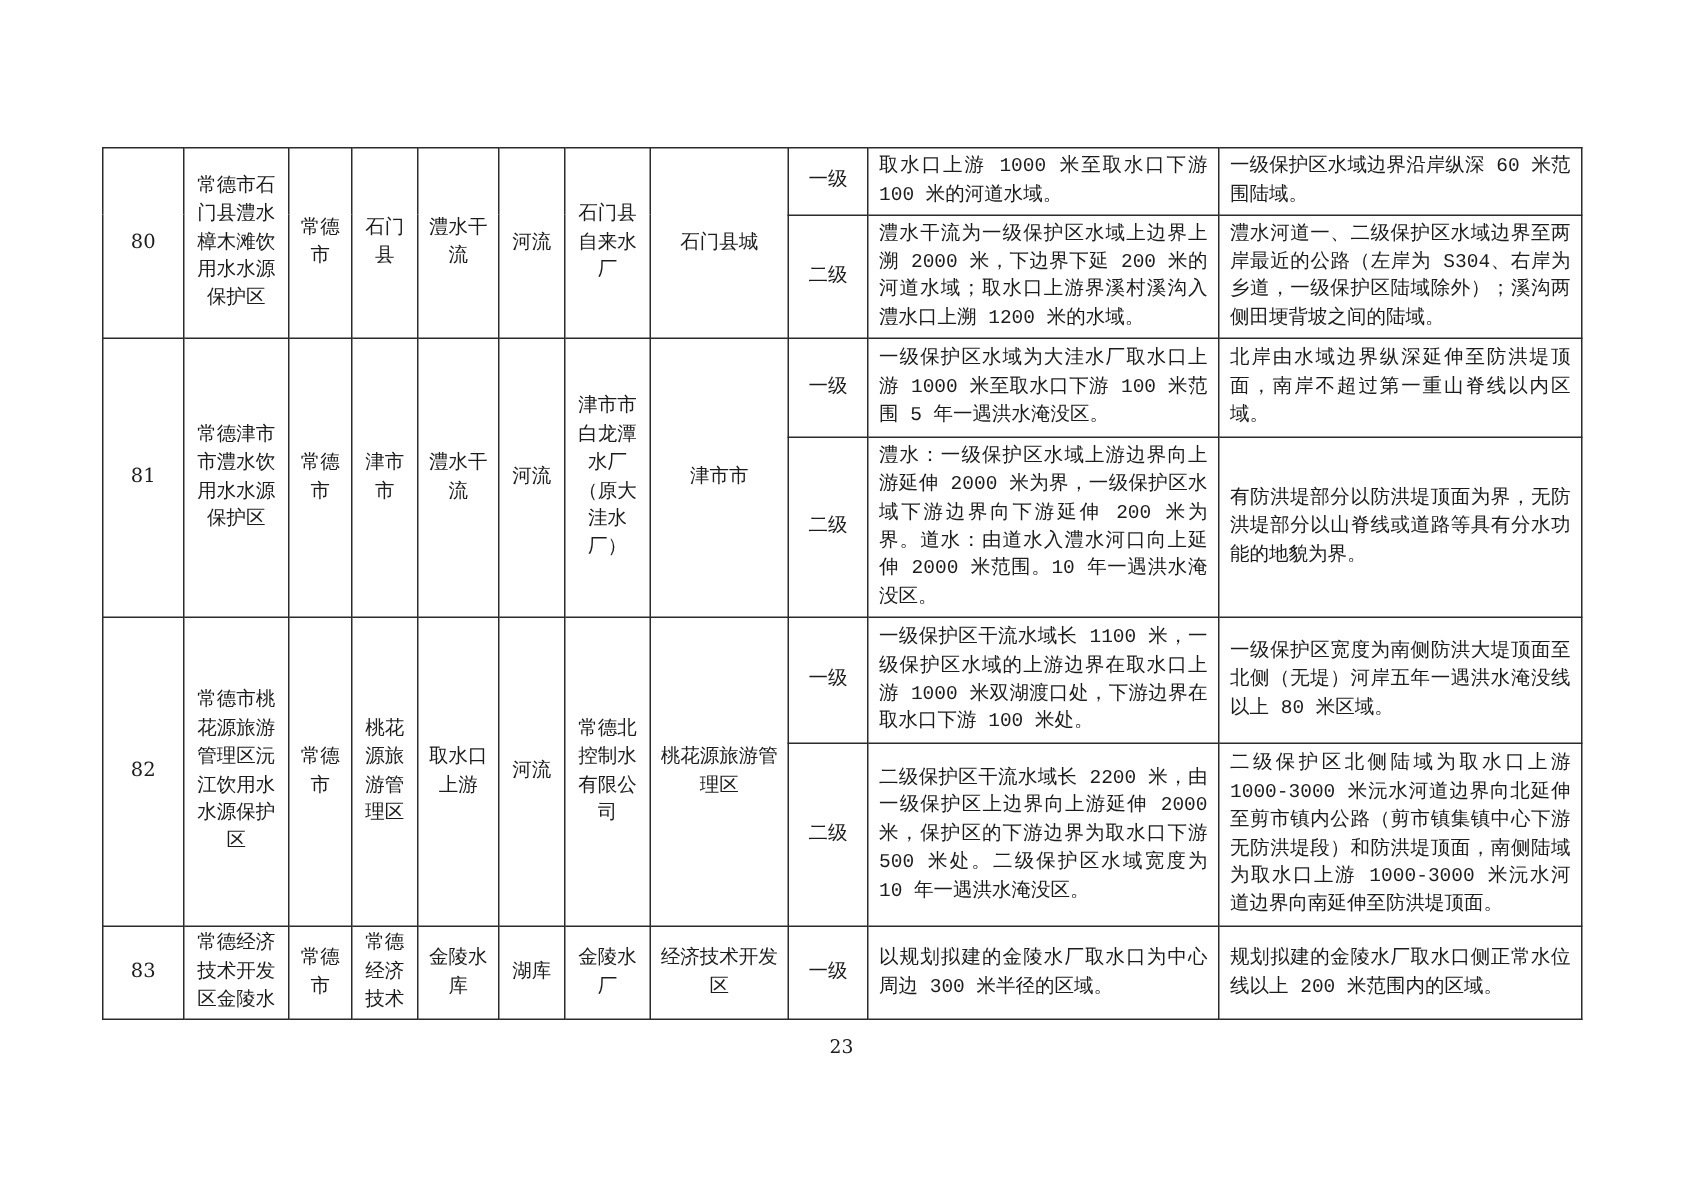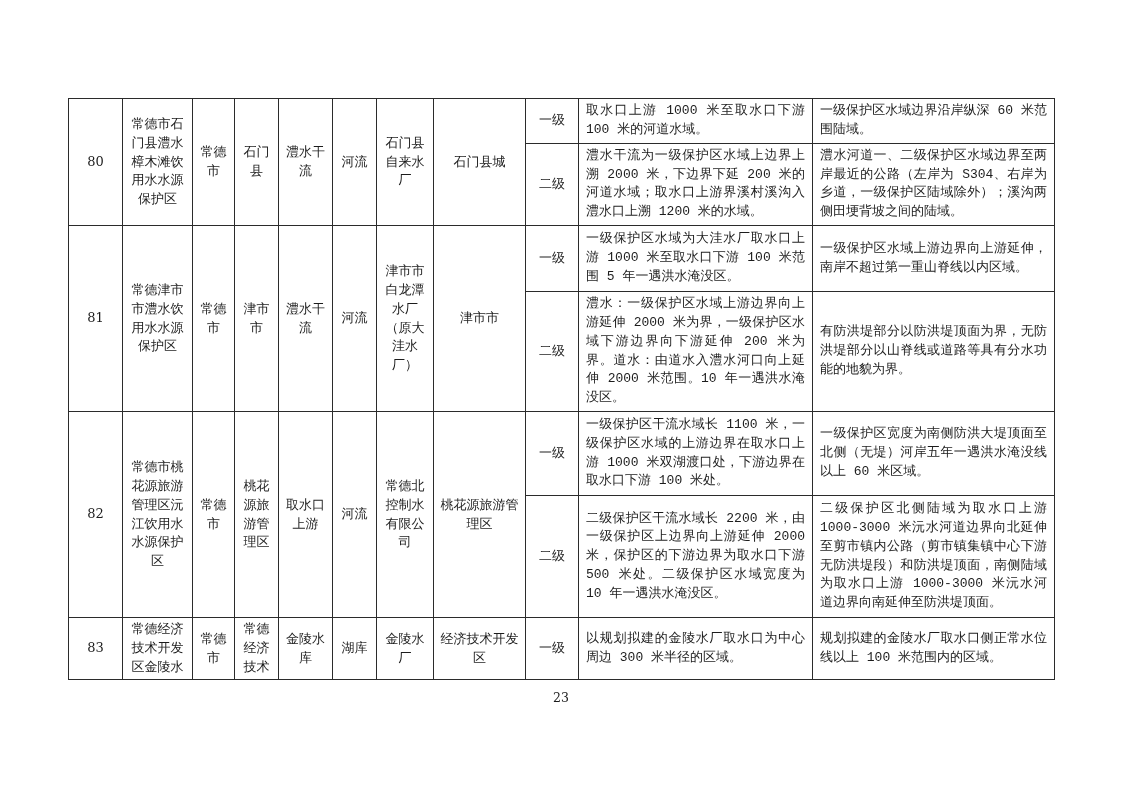--- a/index.html
+++ b/index.html
@@ -90,56 +90,56 @@
       <td class="c" rowspan="2">81</td>
       <td class="c" rowspan="2">常德津市市澧水饮用水水源保护区</td>
       <td class="c" rowspan="2">常德市</td>
       <td class="c" rowspan="2">津市市</td>
       <td class="c" rowspan="2">澧水干流</td>
       <td class="c" rowspan="2">河流</td>
       <td class="c" rowspan="2">津市市白龙潭水厂（原大洼水厂）</td>
       <td class="c" rowspan="2">津市市</td>
       <td class="c">一级</td>
       <td class="t">一级保护区水域为大洼水厂取水口上游 1000 米至取水口下游 100 米范围 5 年一遇洪水淹没区。</td>
-      <td class="t">一级保护区水域上游边界向上游延伸，南岸不超过第一重山脊线以内区域。</td>
+      <td class="t">北岸由水域边界纵深延伸至防洪堤顶面，南岸不超过第一重山脊线以内区域。</td>
     </tr>
     <tr style="height:104px">
       <td class="c">二级</td>
       <td class="t">澧水：一级保护区水域上游边界向上游延伸 2000 米为界，一级保护区水域下游边界向下游延伸 200 米为界。道水：由道水入澧水河口向上延伸 2000 米范围。10 年一遇洪水淹没区。</td>
       <td class="t">有防洪堤部分以防洪堤顶面为界，无防洪堤部分以山脊线或道路等具有分水功能的地貌为界。</td>
     </tr>
 
     <tr style="height:84px">
       <td class="c" rowspan="2">82</td>
       <td class="c" rowspan="2">常德市桃花源旅游管理区沅江饮用水水源保护区</td>
       <td class="c" rowspan="2">常德市</td>
       <td class="c" rowspan="2">桃花源旅游管理区</td>
       <td class="c" rowspan="2">取水口上游</td>
       <td class="c" rowspan="2">河流</td>
       <td class="c" rowspan="2">常德北控制水有限公司</td>
       <td class="c" rowspan="2">桃花源旅游管理区</td>
       <td class="c">一级</td>
       <td class="t">一级保护区干流水域长 1100 米，一级保护区水域的上游边界在取水口上游 1000 米双湖渡口处，下游边界在取水口下游 100 米处。</td>
-      <td class="t">一级保护区宽度为南侧防洪大堤顶面至北侧（无堤）河岸五年一遇洪水淹没线以上 60 米区域。</td>
+      <td class="t">一级保护区宽度为南侧防洪大堤顶面至北侧（无堤）河岸五年一遇洪水淹没线以上 80 米区域。</td>
     </tr>
     <tr style="height:122px">
       <td class="c">二级</td>
       <td class="t">二级保护区干流水域长 2200 米，由一级保护区上边界向上游延伸 2000 米，保护区的下游边界为取水口下游 500 米处。二级保护区水域宽度为 10 年一遇洪水淹没区。</td>
       <td class="t">二级保护区北侧陆域为取水口上游 1000-3000 米沅水河道边界向北延伸至剪市镇内公路（剪市镇集镇中心下游无防洪堤段）和防洪堤顶面，南侧陆域为取水口上游 1000-3000 米沅水河道边界向南延伸至防洪堤顶面。</td>
     </tr>
 
     <tr style="height:62px">
       <td class="c">83</td>
       <td class="c">常德经济技术开发区金陵水</td>
       <td class="c">常德市</td>
       <td class="c">常德经济技术</td>
       <td class="c">金陵水库</td>
       <td class="c">湖库</td>
       <td class="c">金陵水厂</td>
       <td class="c">经济技术开发区</td>
       <td class="c">一级</td>
       <td class="t">以规划拟建的金陵水厂取水口为中心周边 300 米半径的区域。</td>
-      <td class="t">规划拟建的金陵水厂取水口侧正常水位线以上 100 米范围内的区域。</td>
+      <td class="t">规划拟建的金陵水厂取水口侧正常水位线以上 200 米范围内的区域。</td>
     </tr>
   </tbody>
 </table>
 
 <div class="page-number">23</div>
 
 </body></html>

